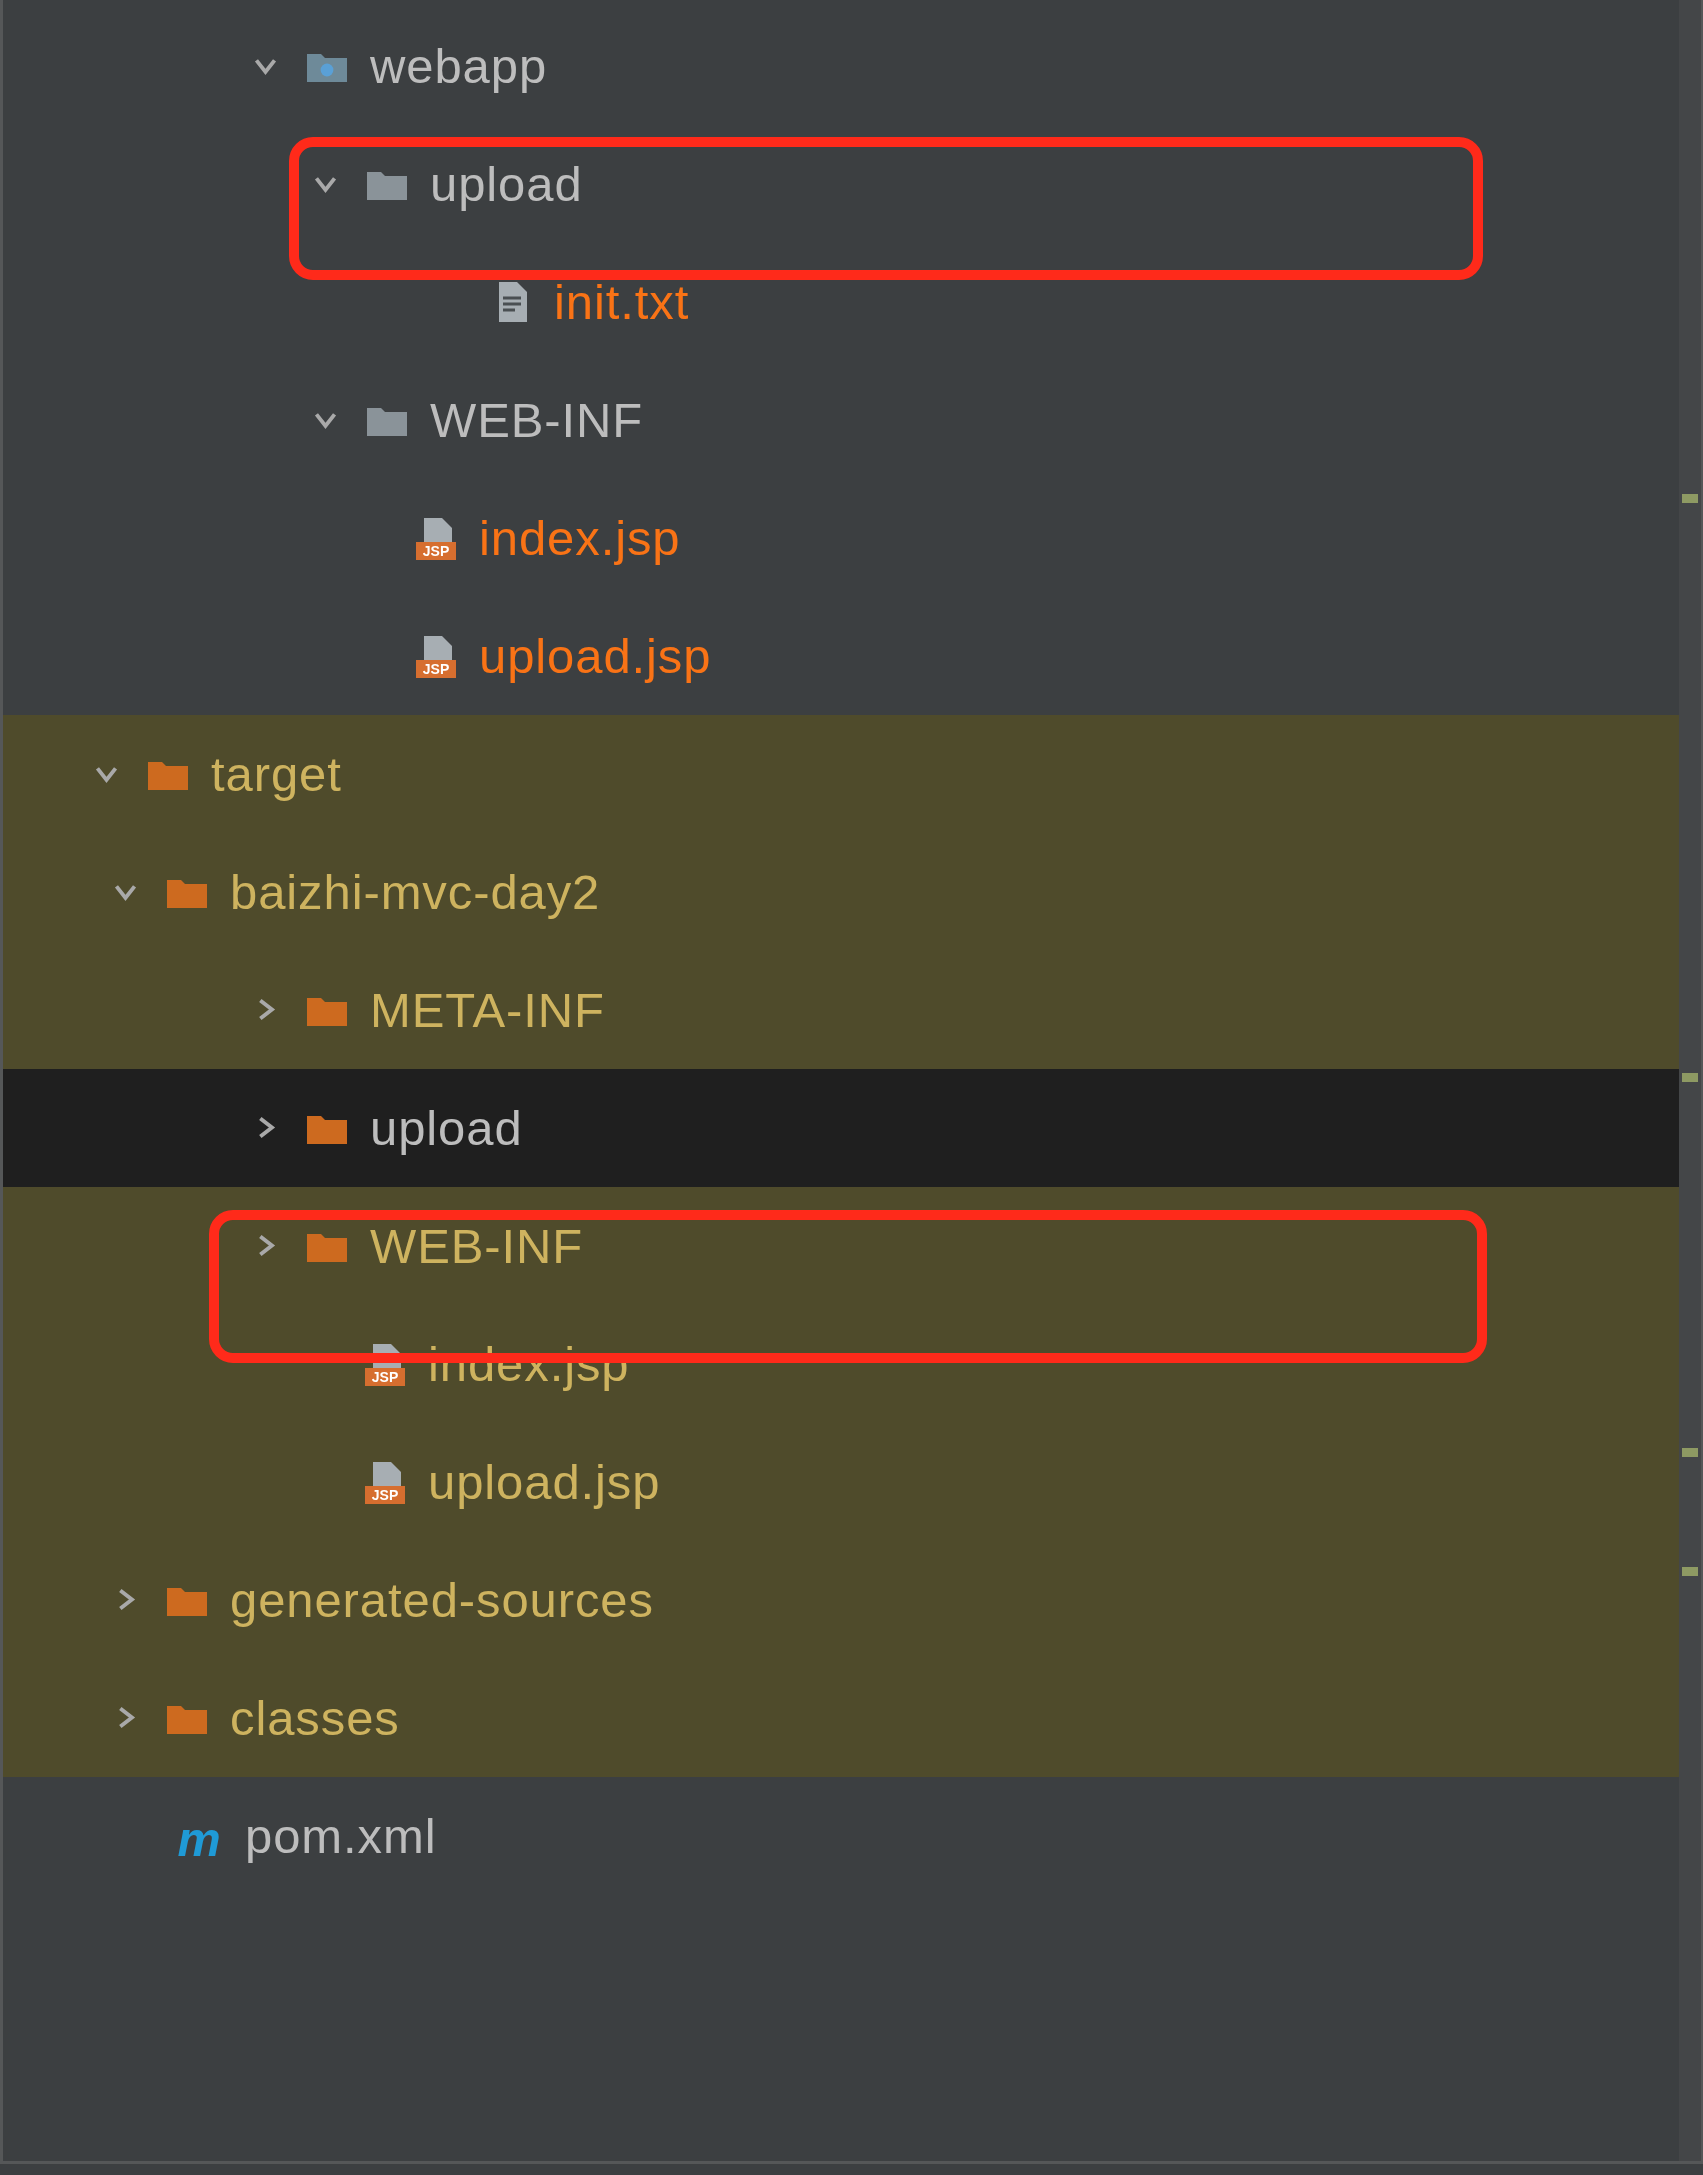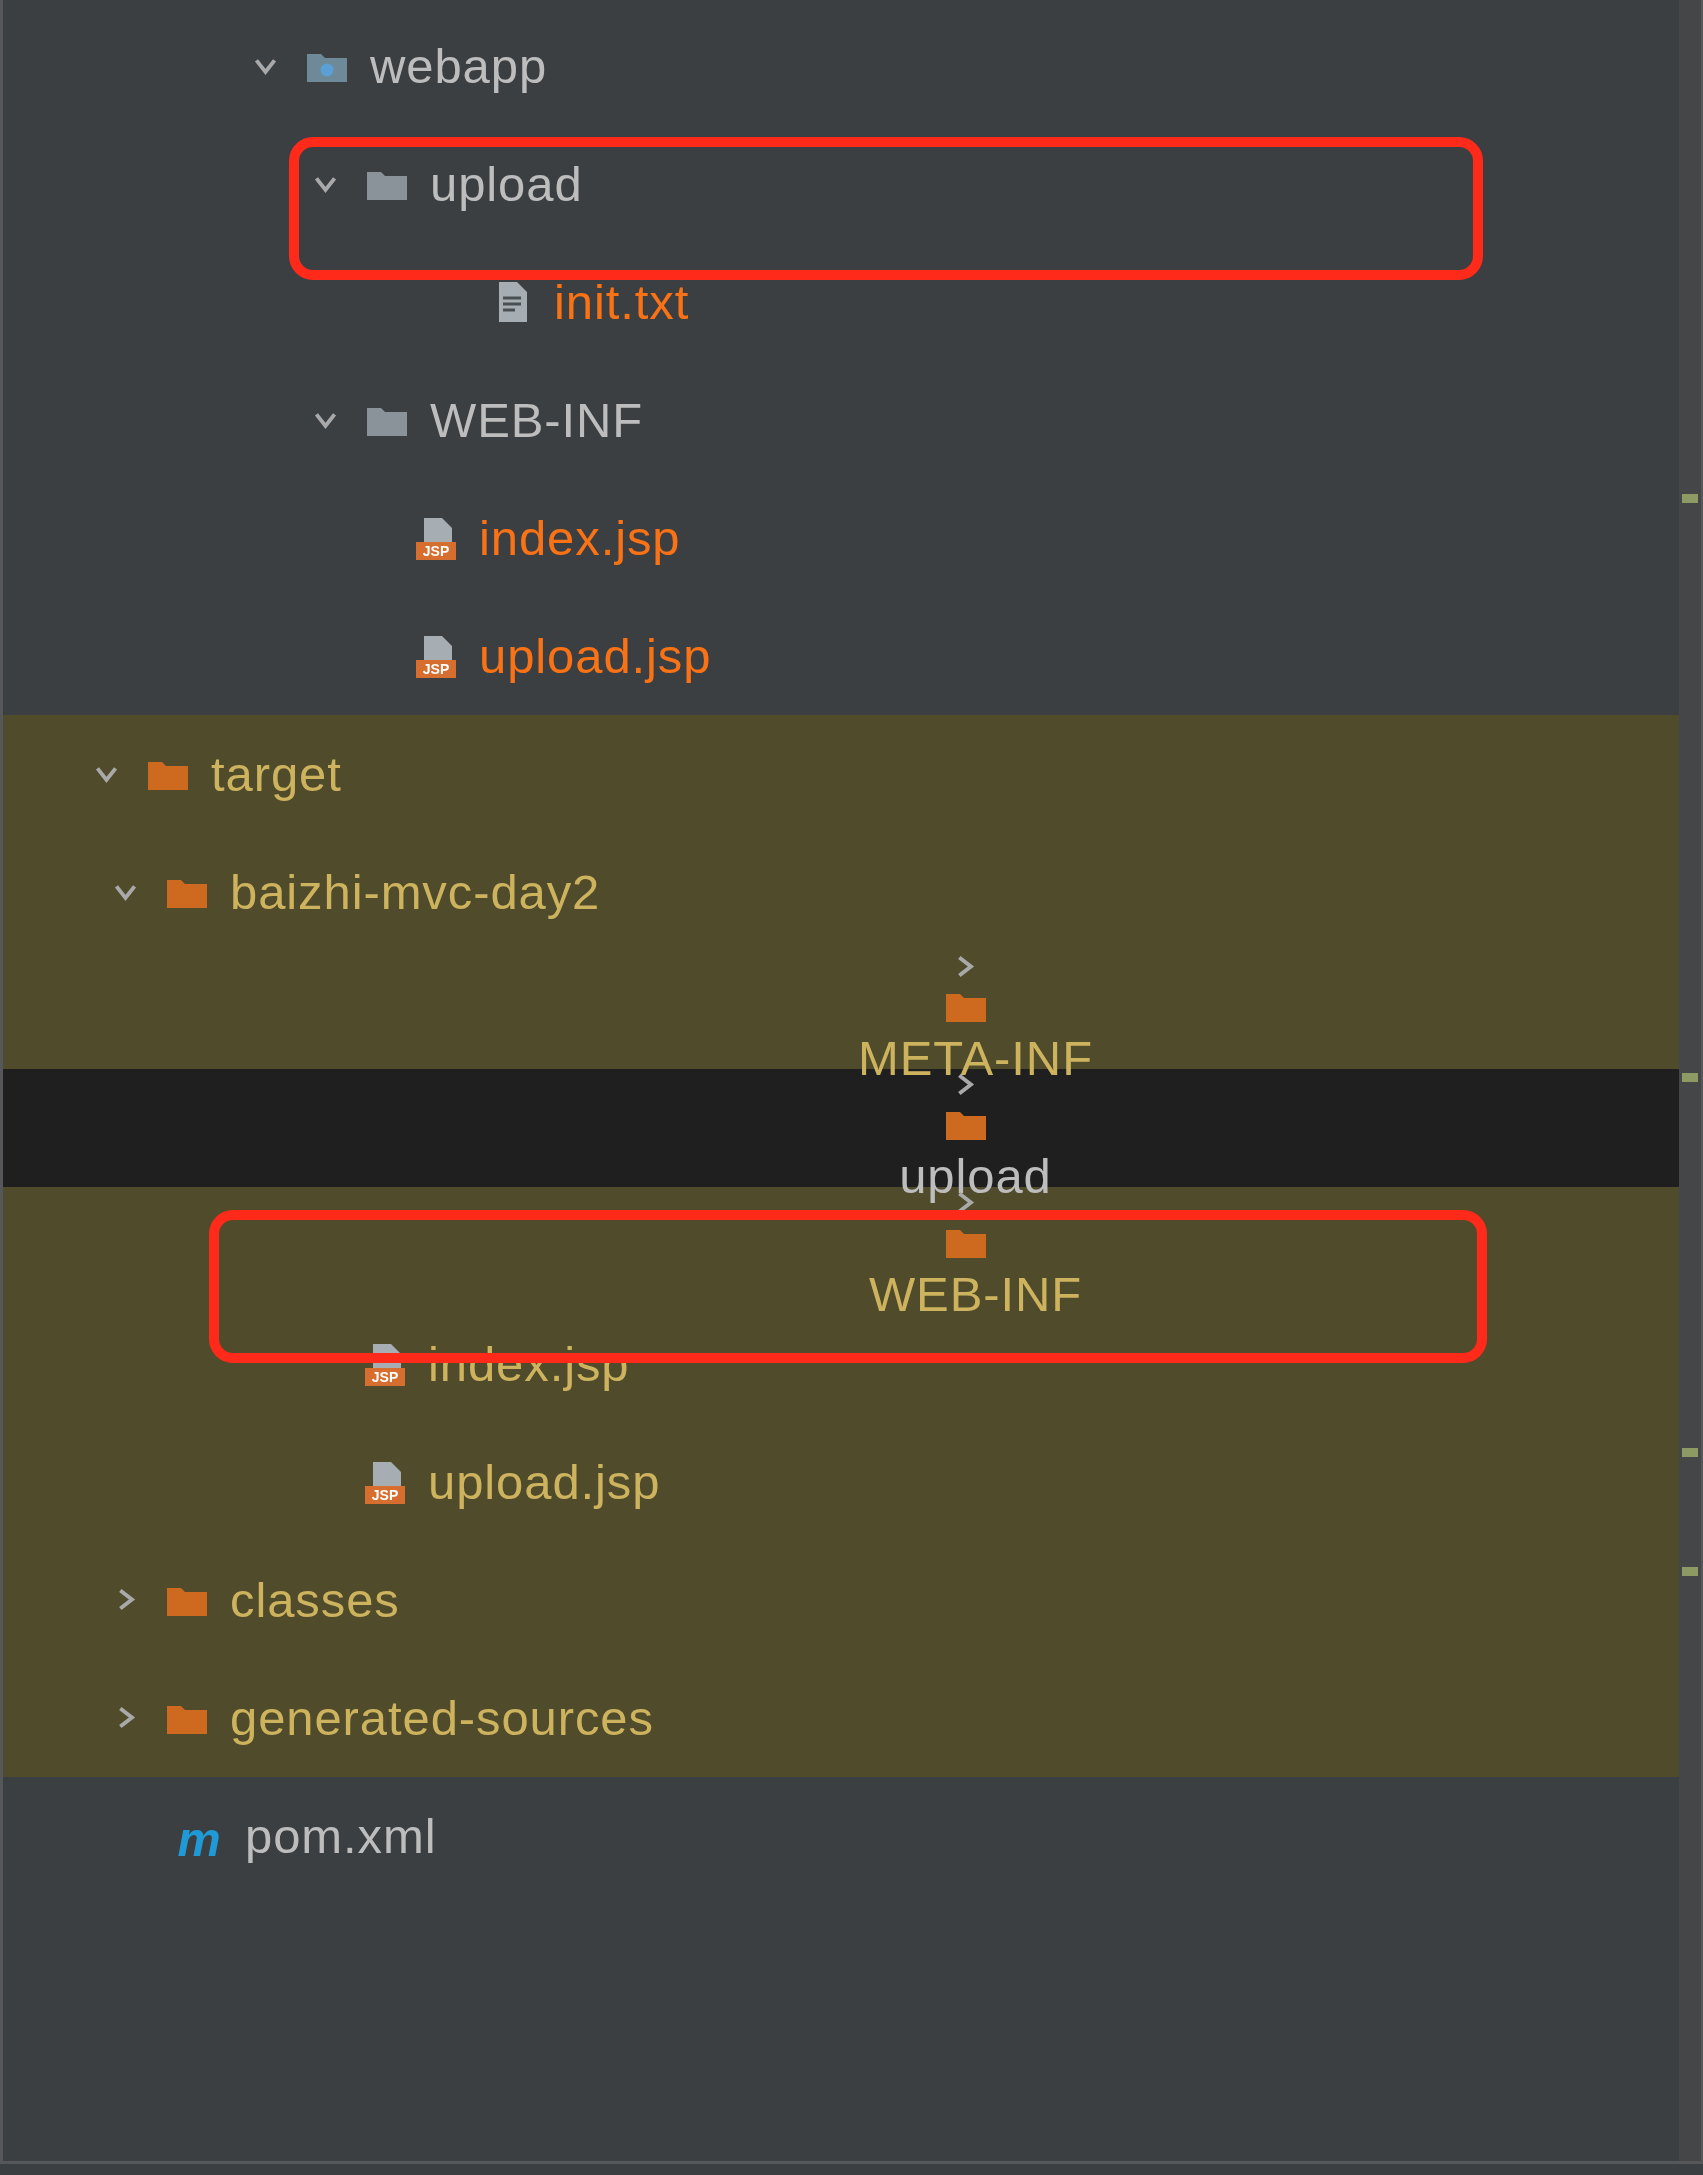--- a/index.html
+++ b/index.html
@@ -16,21 +16,21 @@
   .gray{color:#bdbdbd;}
   .highlight-box{position:absolute;border:10.2px solid #ff2a1a;border-radius:24px;pointer-events:none;box-sizing:border-box;}
 
   
   .ind0{padding-left:247px;}
   .ind1{padding-left:307px;}
   .ind2{padding-left:409px;}
   .ind3{padding-left:484px;}
   .ind-t0{padding-left:88px;}
   .ind-t1{padding-left:107px;}
-  .ind-t2{padding-left:247px;flex-direction:column;}
+  .ind-t2{padding-left:247px;}
   .ind-t3{padding-left:358px;}
   .ind-pom{padding-left:170px;}
 </style>
 </head>
 <body>
 
 <div class="panel">
 
   <div style="height:6.8px;"></div>
 
@@ -206,35 +206,35 @@
     <span class="arrow">
       <svg viewBox="0 0 24 24">
           <path d="M8 5 L17 12 L8 19" fill="none" stroke="#a9a9a9" stroke-width="3"></path>
         </svg>
     </span>
     <span class="icon">
       <svg viewBox="0 0 24 24">
           <path d="M2 6 L9 6 L11 8 L22 8 L22 20 L2 20 Z" fill="#cd6a1f"></path>
         </svg>
     </span>
+    <span class="label yellow">generated-sources</span>
+  </div>
+
+  <div class="row excluded ind-t1">
+    <span class="arrow">
+      <svg viewBox="0 0 24 24">
+          <path d="M8 5 L17 12 L8 19" fill="none" stroke="#a9a9a9" stroke-width="3"></path>
+        </svg>
+    </span>
+    <span class="icon">
+      <svg viewBox="0 0 24 24">
+          <path d="M2 6 L9 6 L11 8 L22 8 L22 20 L2 20 Z" fill="#cd6a1f"></path>
+        </svg>
+    </span>
     <span class="label yellow">classes</span>
-  </div>
-
-  <div class="row excluded ind-t1">
-    <span class="arrow">
-      <svg viewBox="0 0 24 24">
-          <path d="M8 5 L17 12 L8 19" fill="none" stroke="#a9a9a9" stroke-width="3"></path>
-        </svg>
-    </span>
-    <span class="icon">
-      <svg viewBox="0 0 24 24">
-          <path d="M2 6 L9 6 L11 8 L22 8 L22 20 L2 20 Z" fill="#cd6a1f"></path>
-        </svg>
-    </span>
-    <span class="label yellow">generated-sources</span>
   </div>
 
   <div class="row ind-pom">
     <span class="icon" style="width:53px;flex:0 0 53px;">
       <svg viewBox="0 0 24 24" style="font-size:58px">
           <text x="2" y="20" font-size="22" font-style="italic" font-weight="bold" fill="#1f9ad6">m</text>
         </svg>
     </span>
     <span class="label gray">pom.xml</span>
   </div>

